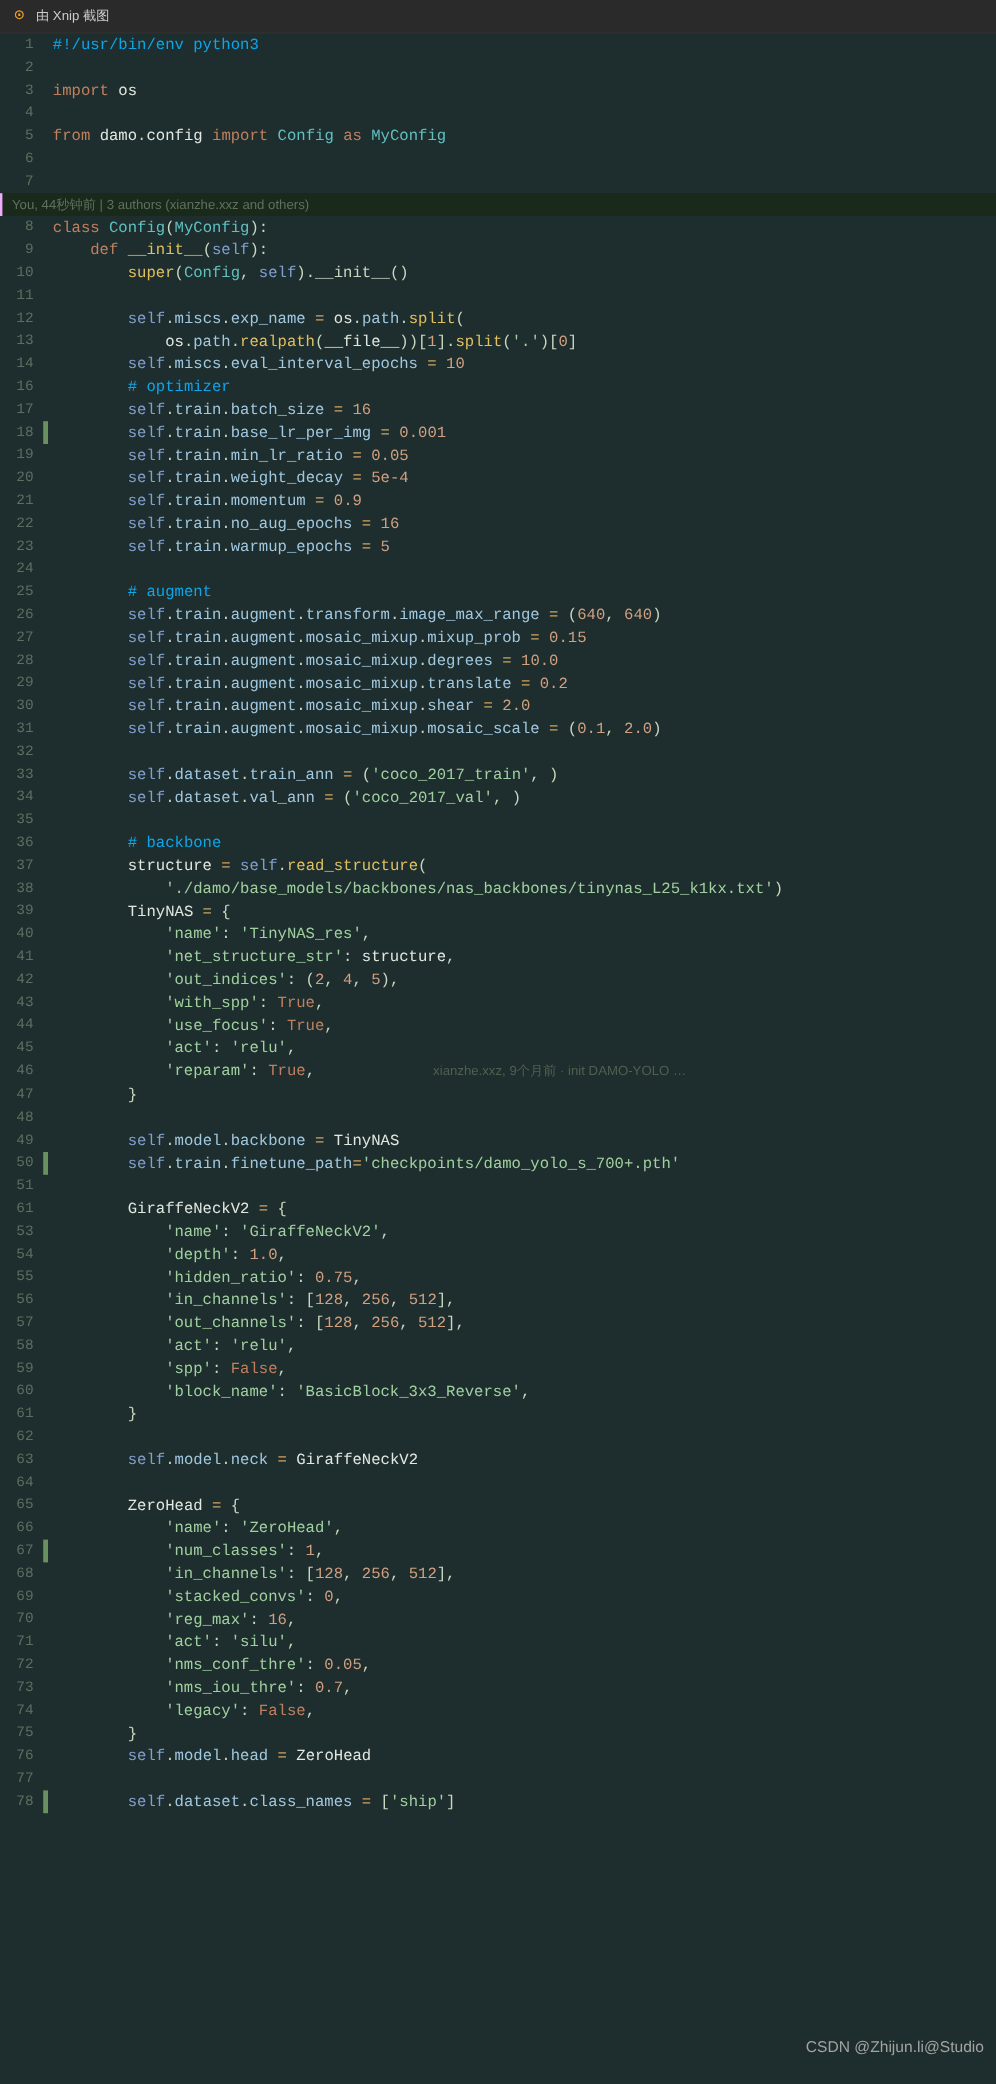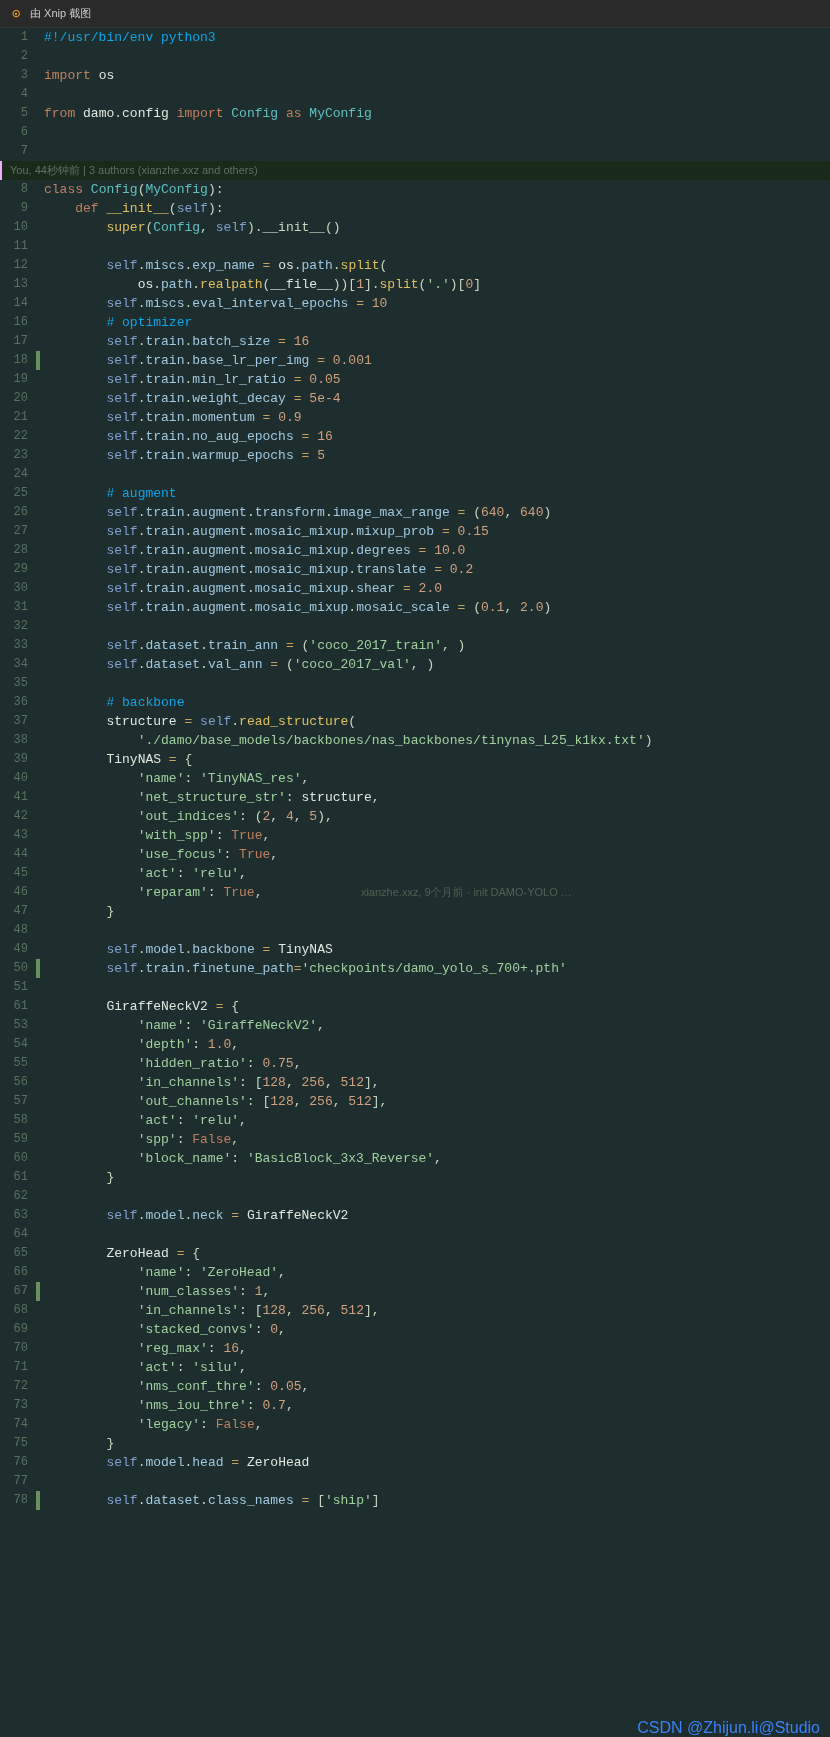--- a/index.html
+++ b/index.html
@@ -94,24 +94,24 @@
     .op { color: #c8a060; }
     .white { color: #e0e8e0; }
     .inline-blame {
       color: #506050;
       font-size: 11px;
       font-family: sans-serif;
       margin-left: 36px;
     }
     .watermark {
       position: fixed;
-      bottom: 0;
+      bottom: 24px;
       right: 10px;
-      color: #3b82f6;
-      font-size: 16px;
+      color: #a3a3a3;
+      font-size: 13px;
       font-family: sans-serif;
     }
   </style>
 </head>
 <body>
 
 <div class="title-bar">
   <span class="title-bar-icon">⊙</span>
   <span class="title-bar-text">由 Xnip 截图</span>
 </div>

